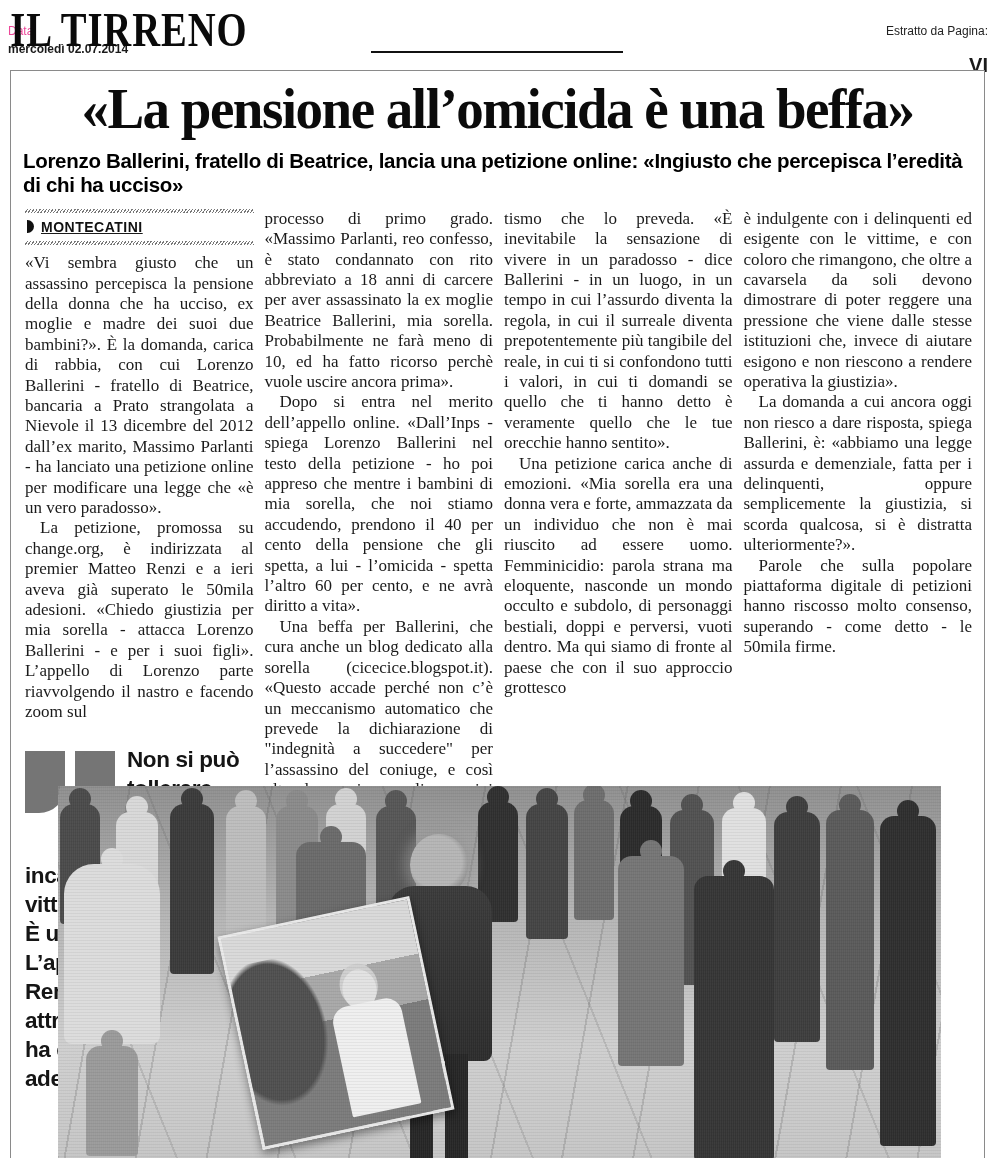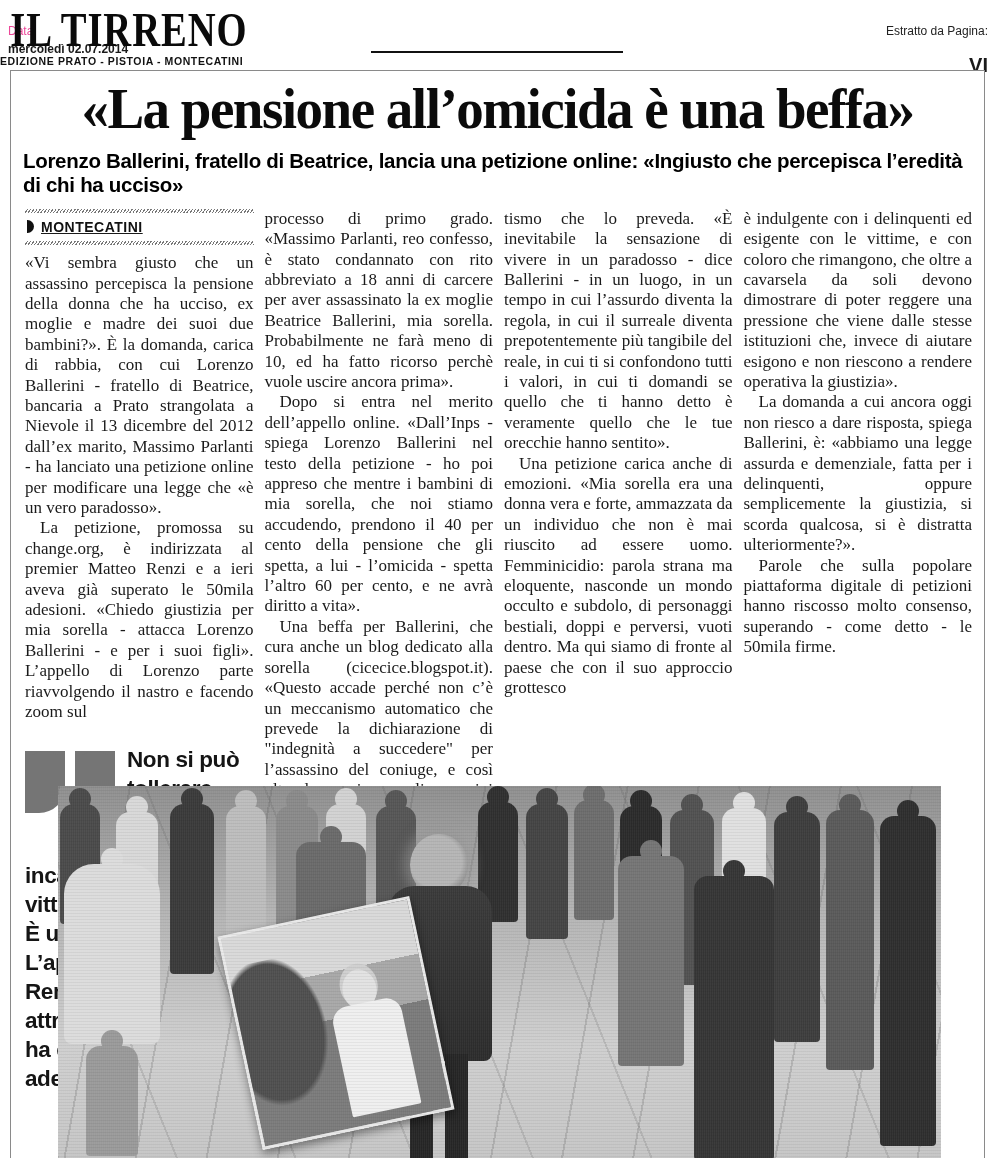--- a/index.html
+++ b/index.html
@@ -95,21 +95,20 @@
 <body>
 
 <div class="pageheader">
   <div class="hdr-left">
     <div class="lbl">Data:</div>
     <div class="val">mercoledì 02.07.2014</div>
   </div>
   <div class="masthead">
     <span class="title">IL TIRRENO</span>
     <div class="rule"></div>
-    <div class="edition">EDIZIONE PRATO - PISTOIA - MONTECATINI</div>
   </div>
   <div class="hdr-right">
     <div class="lbl">Estratto da Pagina:</div>
     <div class="val">VI</div>
   </div>
 </div>
 
 <div class="article-box">
   <h1 class="headline">«La pensione all’omicida è una beffa»</h1>
   <div class="subhead">Lorenzo Ballerini, fratello di Beatrice, lancia una petizione online: «Ingiusto che percepisca l’eredità di chi ha ucciso»</div>

